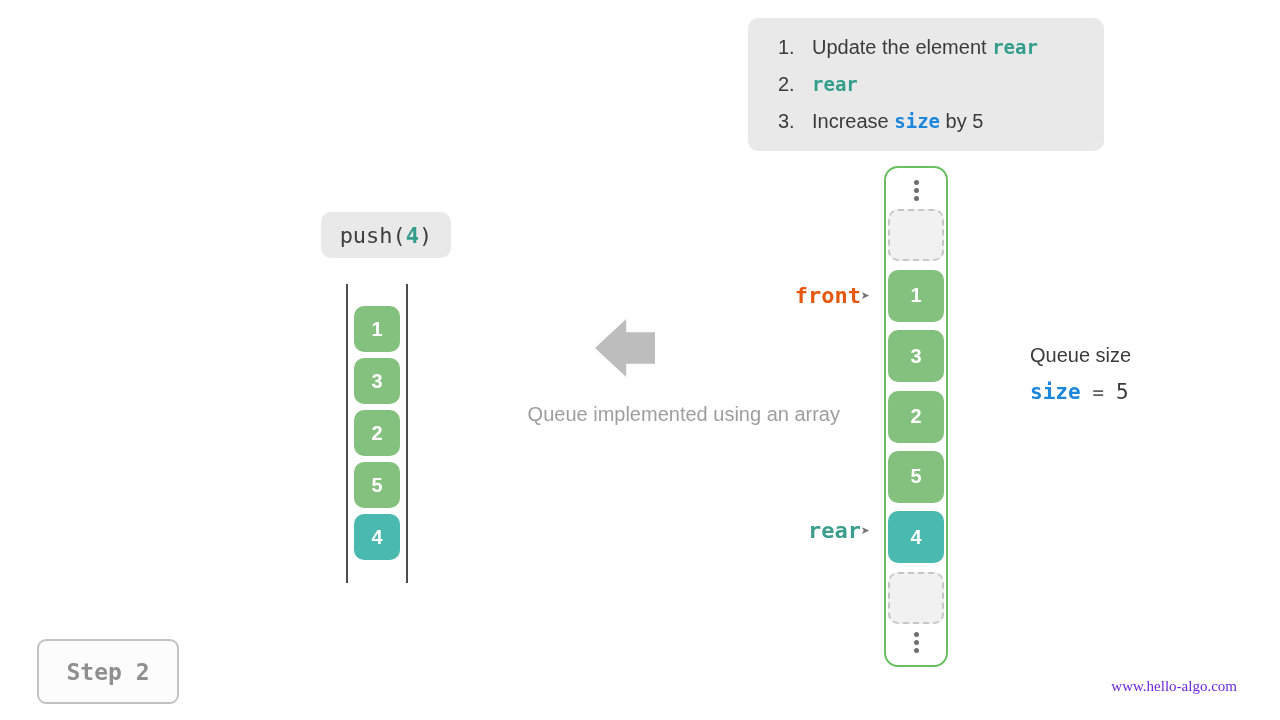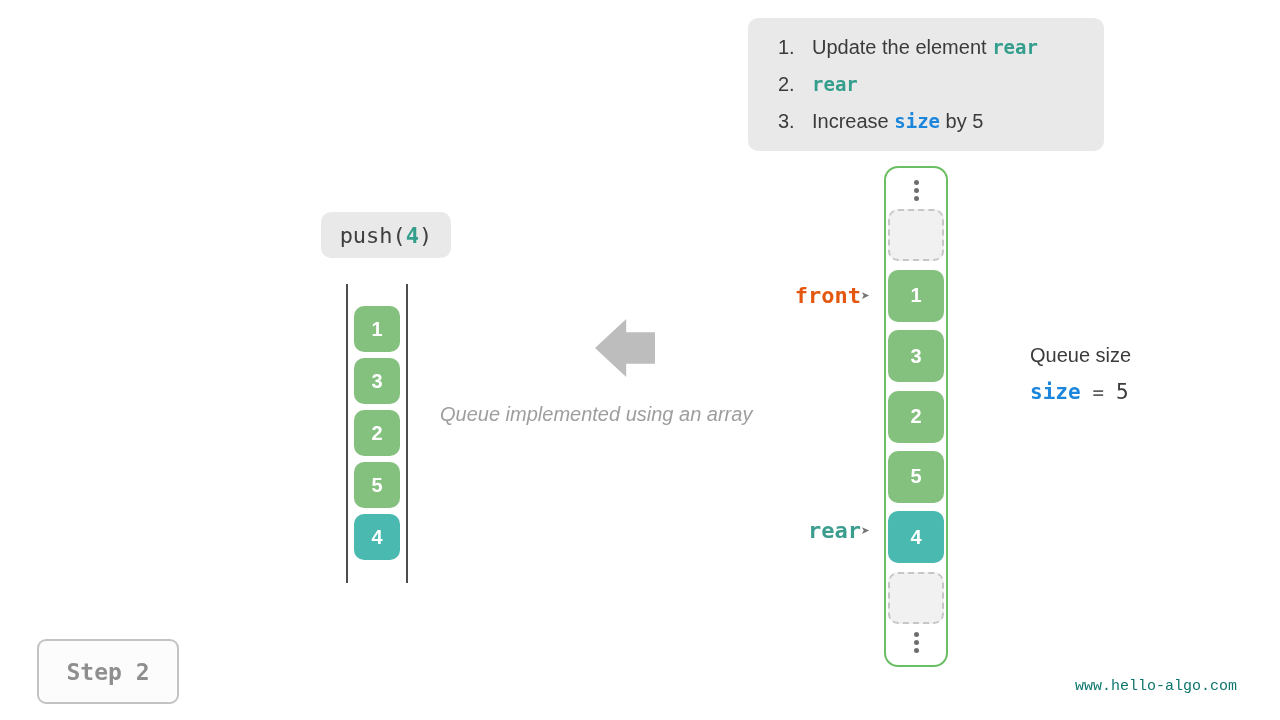--- a/index.html
+++ b/index.html
@@ -56,21 +56,21 @@
   .cell.teal { background: #4ab9b0; }
 
   
   .block-arrow {
     position: absolute; left: 595px; top: 319px;
     width: 60px; height: 58px; background: #bdbdbd;
     clip-path: polygon(0 50%, 52% 0, 52% 23%, 100% 23%, 100% 77%, 52% 77%, 52% 100%);
   }
   .caption {
     position: absolute; left: 440px; top: 403px; width: 400px;
-    text-align: left; font-size: 20px; color: #9e9e9e; font-style: italic;
+    text-align: right; font-size: 20px; color: #9e9e9e;
   }
 
   
   .queue-array {
     position: absolute; left: 884px; top: 166px;
     width: 64px; height: 501px;
     border: 2px solid #6abf63; border-radius: 14px;
     background: #ffffff;
     display: flex; flex-direction: column; align-items: center;
     justify-content: space-between; padding: 12px 0;
@@ -114,22 +114,22 @@
     width: 142px; height: 65px;
     background: #fcfcfc; border: 2px solid #c3c3c3; border-radius: 9px;
     display: flex; align-items: center; justify-content: center;
     font-family: "DejaVu Sans Mono", "Liberation Mono", monospace;
     font-weight: bold; font-size: 23px; color: #8f8f8f;
   }
 
   
   .watermark {
     position: absolute; right: 43px; top: 678px;
-    font-family: Liberation Mono, monospace;
-    font-size: 15px; color: #0f766e;
+    font-family: Liberation Serif, serif;
+    font-size: 15px; color: #6d28d9;
   }
 </style>
 </head>
 <body>
 
 <div class="canvas">
 
   <div class="instruction-box">
     <div class="instr-row">
       <span class="instr-num">1.</span>

